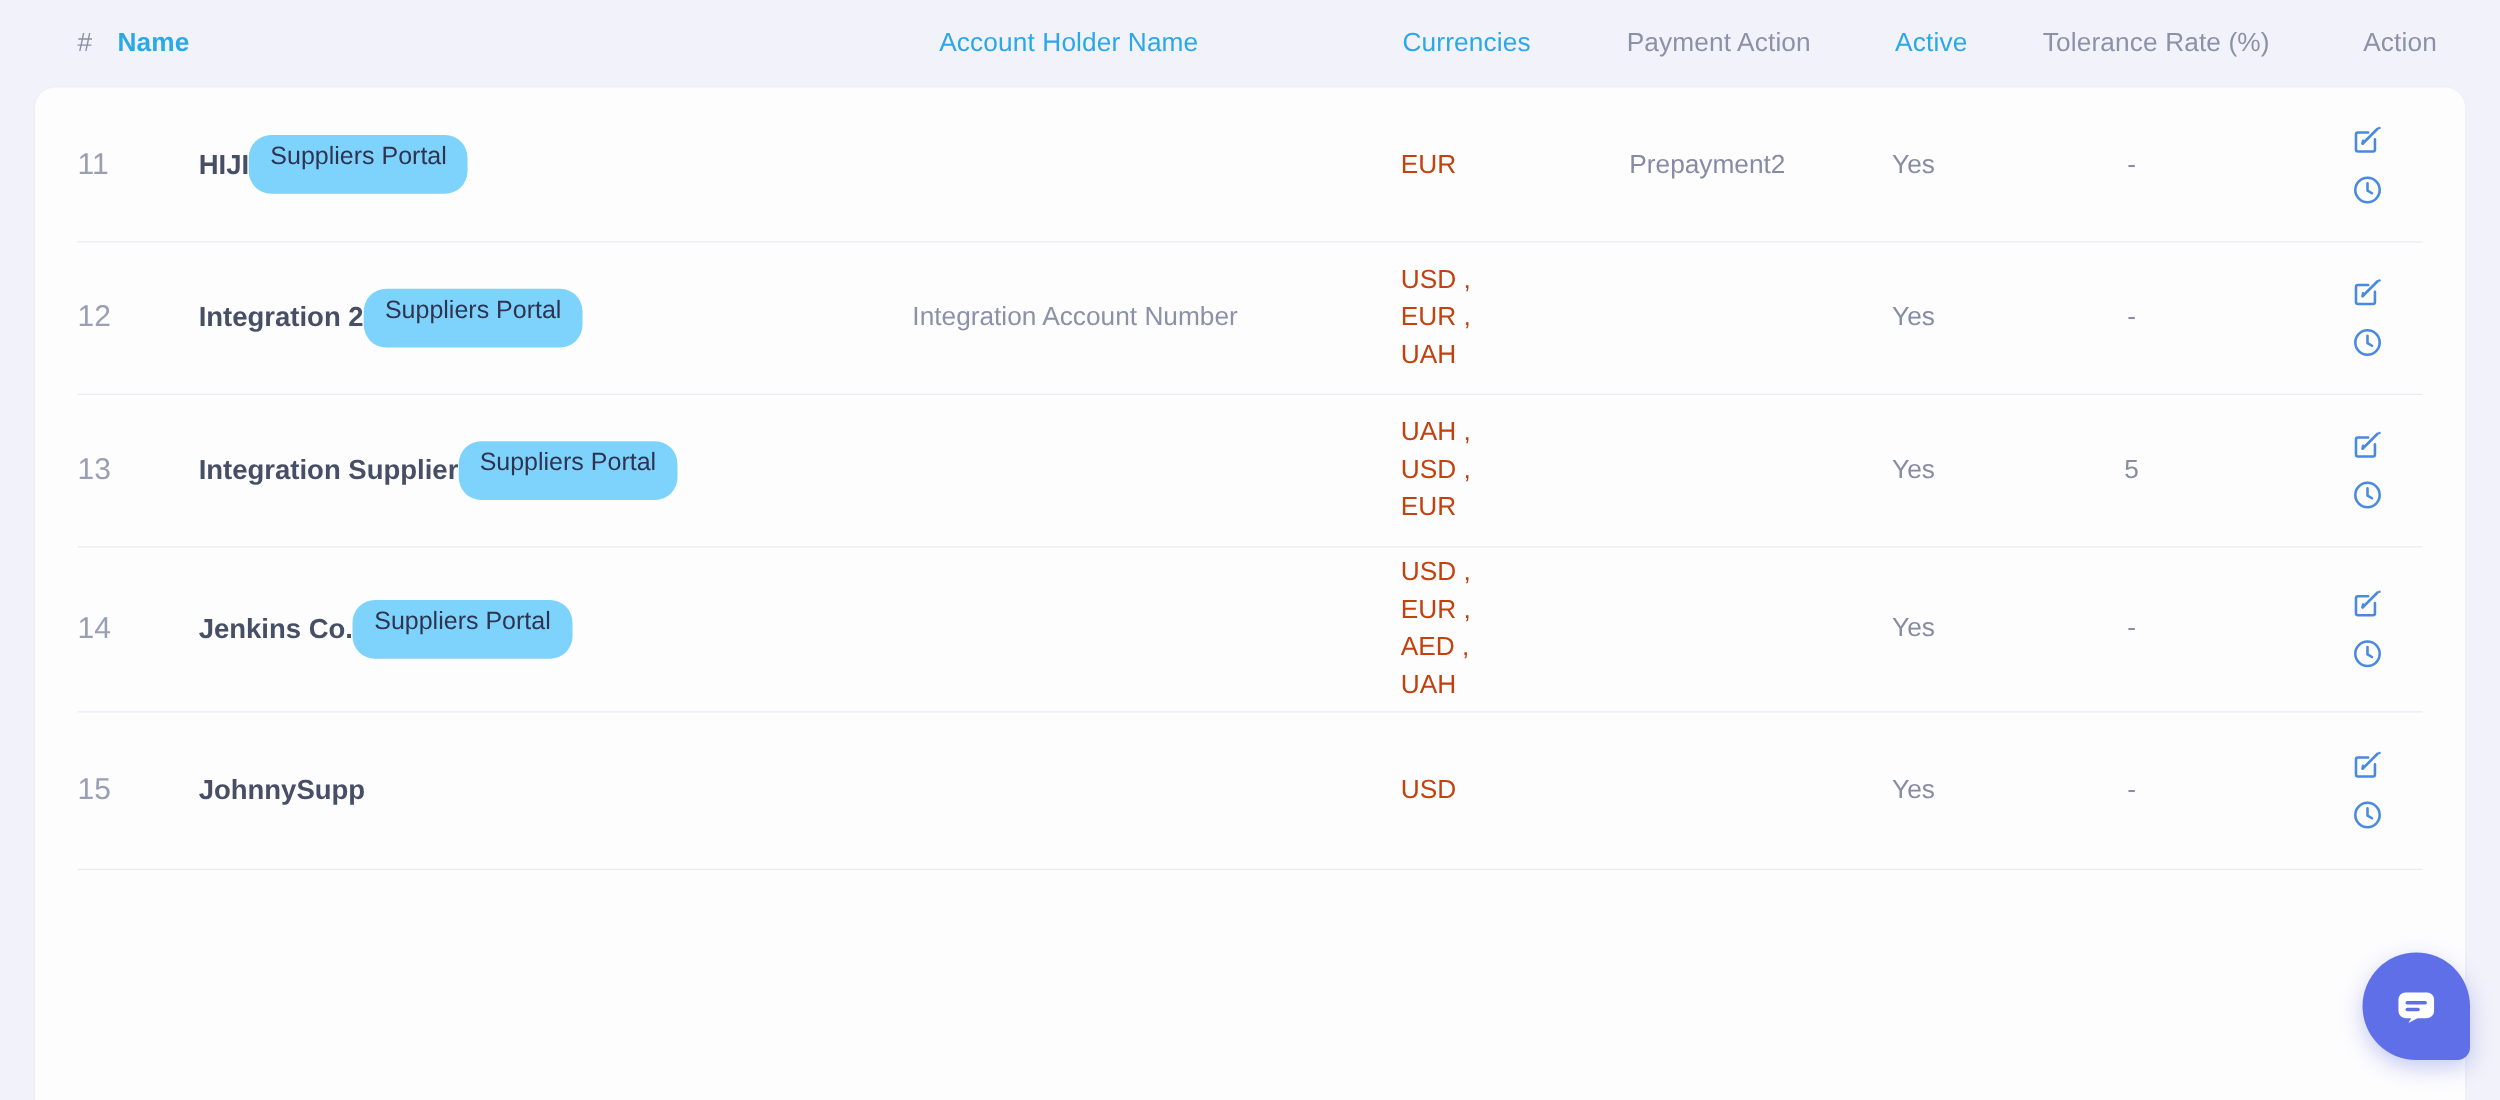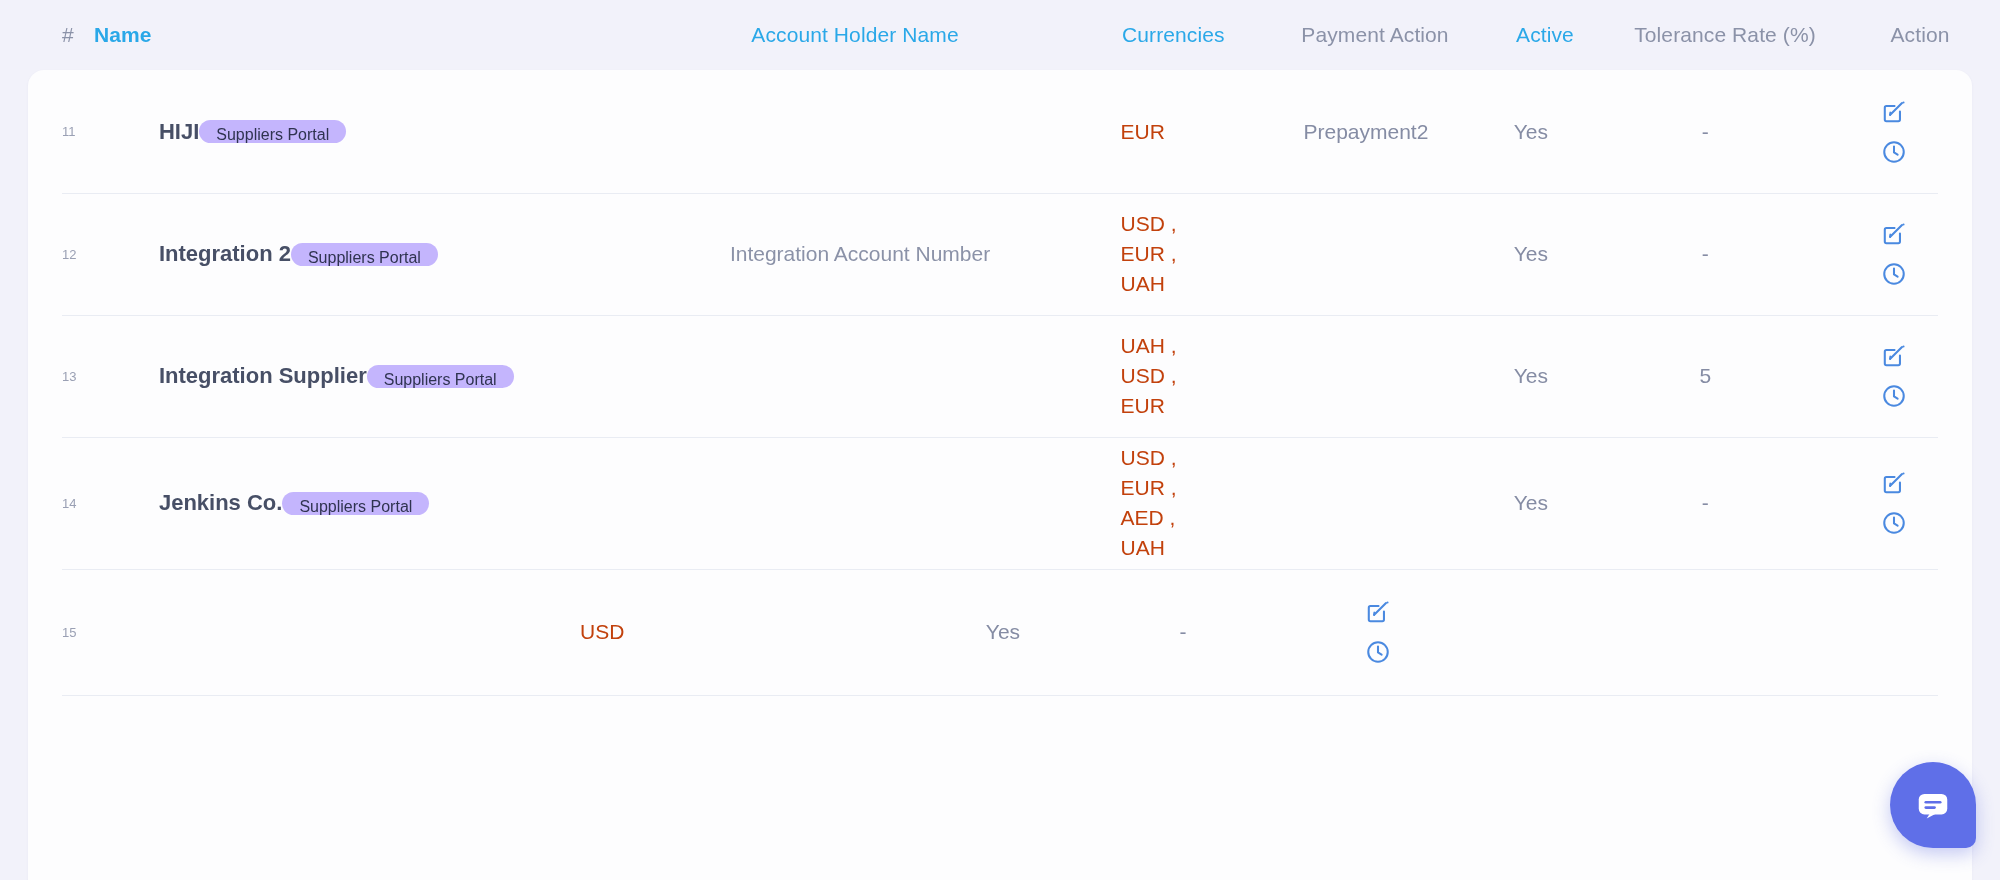--- a/index.html
+++ b/index.html
@@ -83,42 +83,42 @@
 
   .cell {
     font-size: 21px;
     color: #858ca4;
     box-sizing: border-box;
   }
   .cell.num {
     width: 70px;
     padding-left: 34px;
     color: #9aa0b4;
-    font-size: 13px;
+    font-size: 24px;
   }
   .cell.name {
     width: 570px;
     padding-left: 62px;
     display: flex;
     align-items: center;
   }
   .supplier-name {
     font-size: 22px;
     font-weight: 700;
     color: #474f66;
     white-space: nowrap;
   }
   .badge {
     display: inline-block;
-    background: #c4b5fd;
+    background: #7dd3fc;
     color: #2f3350;
-    font-size: 16px;
+    font-size: 20px;
     font-weight: 500;
     border-radius: 18px;
-    padding: 7px 17px 0;
+    padding: 7px 17px 20px;
     line-height: 1;
     white-space: nowrap;
   }
   .cell.holder {
     width: 430px;
     text-align: center;
     color: #8b92a8;
   }
   .cell.curr {
     width: 200px;
@@ -300,20 +300,23 @@
           <svg viewBox="0 0 24 24" fill="none" stroke="currentColor" stroke-width="1.9" stroke-linecap="round" stroke-linejoin="round">
             <circle cx="12" cy="12" r="9"></circle>
               <path d="M12 7v5.4l3.3 2"></path>
           </svg>
         </span>
       </div>
     </div>
 
     <div class="row" style="height:126px;">
       <div class="cell num">15</div>
+      <div class="cell name">
+        <span class="supplier-name">JohnnySupp</span>
+      </div>
       <div class="cell holder"></div>
       <div class="cell curr">USD</div>
       <div class="cell terms"></div>
       <div class="cell active">Yes</div>
       <div class="cell tol">-</div>
       <div class="cell action">
         <span class="icon-btn">
           <svg viewBox="0 0 24 24" fill="none" stroke="currentColor" stroke-width="1.9" stroke-linecap="round" stroke-linejoin="round">
             <path d="M17.5 11.5V19a1.5 1.5 0 0 1-1.5 1.5H5A1.5 1.5 0 0 1 3.5 19V8A1.5 1.5 0 0 1 5 6.5h7.5"></path>
             <path d="M8.5 14.6 19.4 3.7"></path>

